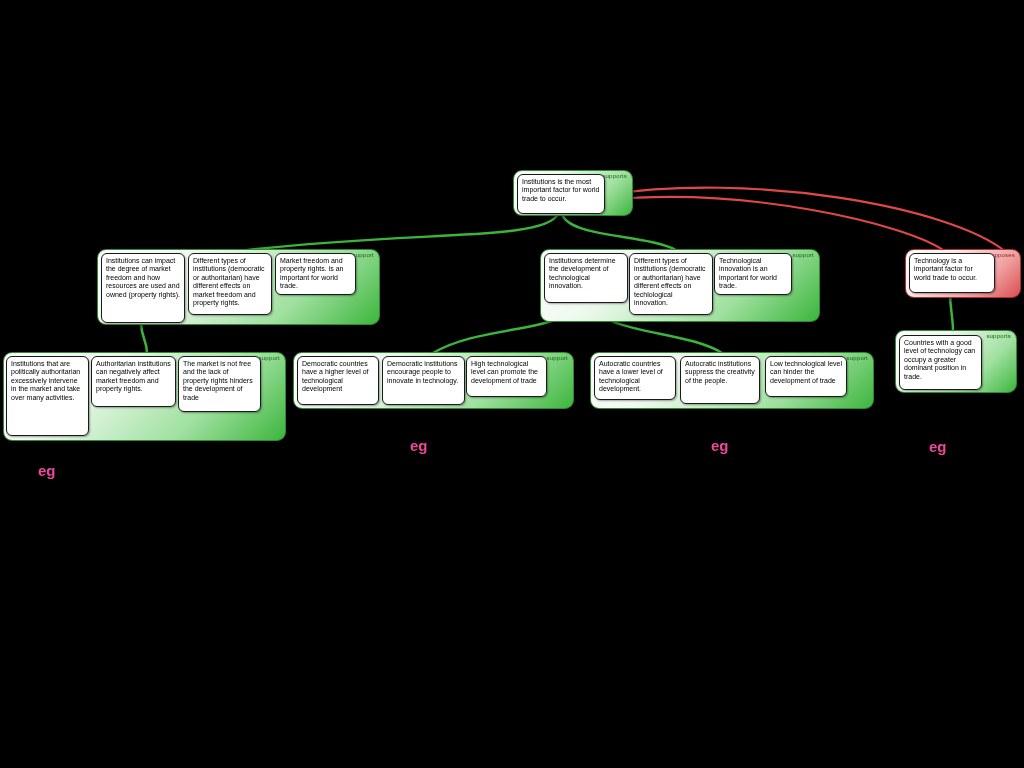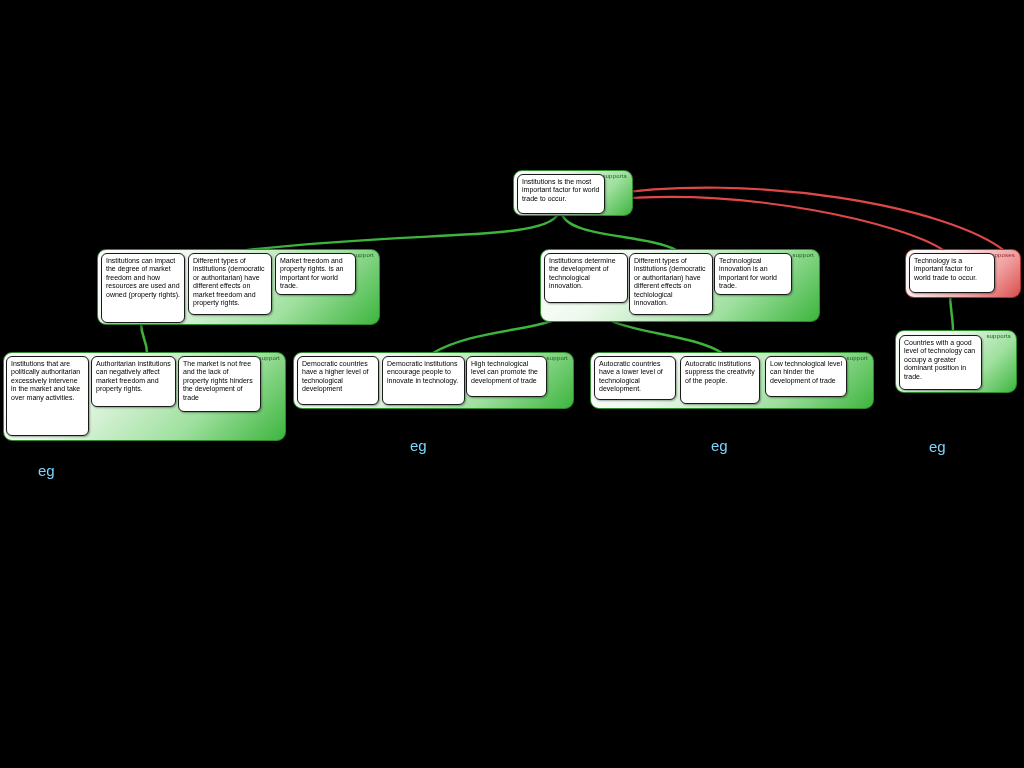--- a/index.html
+++ b/index.html
@@ -34,21 +34,21 @@
     background:#fff;
     border:1px solid #1a1a1a;
     border-radius:6px;
     padding:3px 4px;
     font-size:7px; line-height:1.2; color:#000;
     box-shadow:1px 1px 2px rgba(0,0,0,0.35);
   }
 
   .eg {
     position:absolute;
-    color:#7dd3fc; font-weight:normal; font-size:15px;
+    color:#ec4899; font-weight:bold; font-size:15px;
   }
 </style>
 </head>
 <body>
 
 <div class="canvas">
 
   <svg class="connectors" viewBox="0 0 1024 768">
     <path class="green" d="M 558 214 C 544 242, 410 230, 240 251"></path>
     <path class="green" d="M 562 214 C 570 238, 646 234, 676 250"></path>

